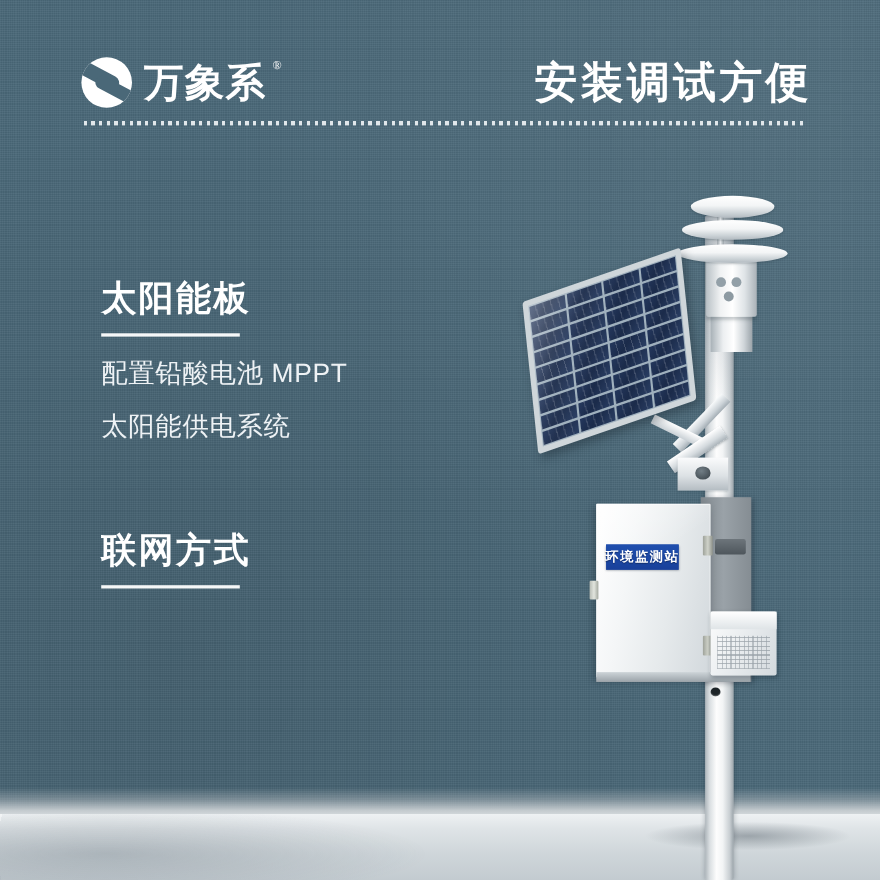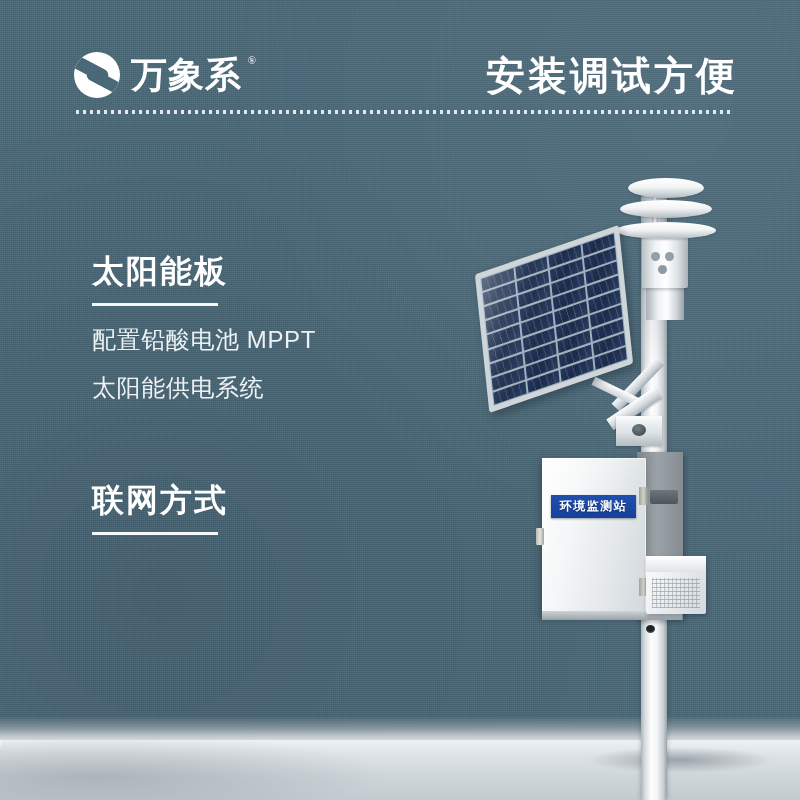--- a/index.html
+++ b/index.html
@@ -177,21 +177,21 @@
     position:absolute; left:542px; top:458px; width:104px; height:158px;
     background:linear-gradient(100deg,#ffffff 0%,#f4f6f7 30%,#e6eaec 62%,#d2d8dc 100%);
     box-shadow:-2px 3px 7px rgba(20,32,42,.34), inset 0 0 0 1px rgba(255,255,255,.5);
     border-radius:1px;
   }
   .cab-door::before{
     content:""; position:absolute; left:0; top:0; width:104px; height:158px;
     background:linear-gradient(145deg, rgba(255,255,255,.55) 0%, rgba(255,255,255,0) 38%);
   }
   .cab-sign {
-    position:absolute; left:551px; top:495px; width:85px; height:23px;
+    position:absolute; left:551px; top:495px; width:66px; height:23px;
     background:linear-gradient(180deg,#1f4fae,#15399180);
     background-color:#1b47a4;
     display:flex; align-items:center; justify-content:center;
     box-shadow:0 1px 2px rgba(10,20,40,.4);
   }
   .cab-sign span {
     color:#ffffff; font-size:12px; letter-spacing:1.5px; font-weight:700;
     text-shadow:0 1px 1px rgba(0,0,0,.35);
     white-space:nowrap;
   }

